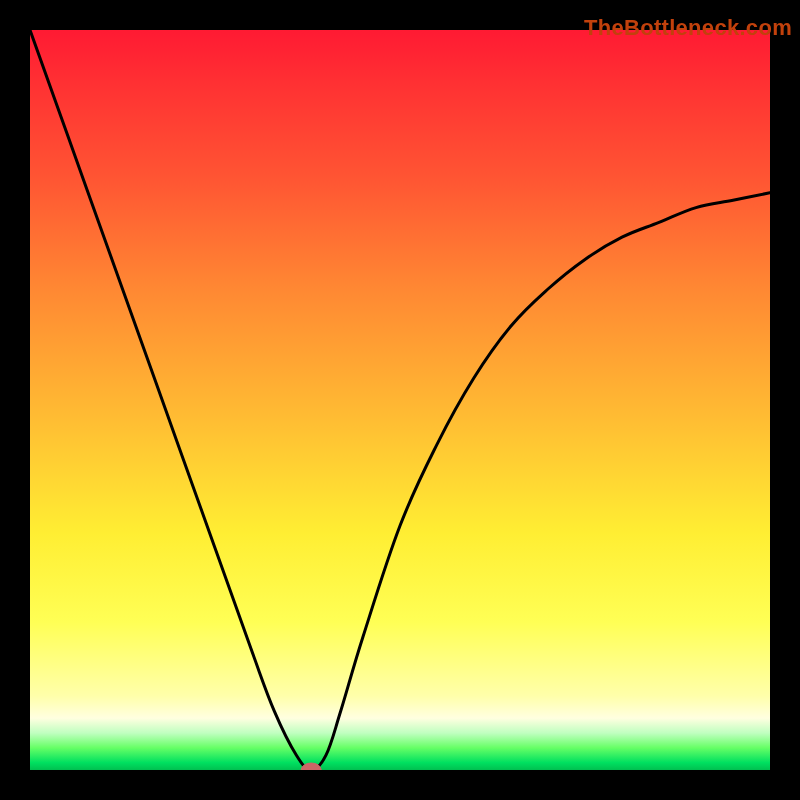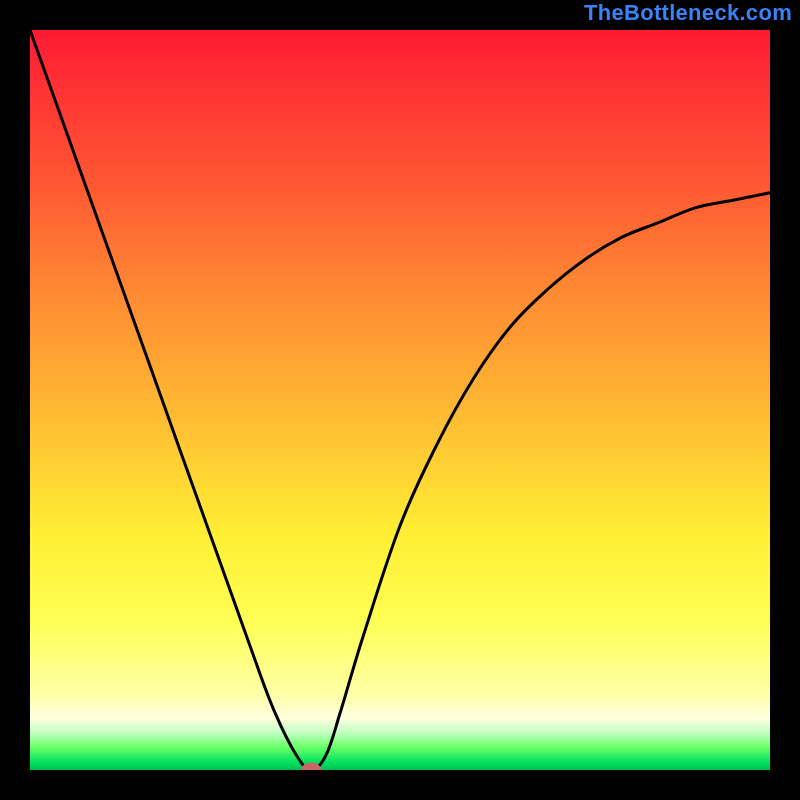--- a/index.html
+++ b/index.html
@@ -45,26 +45,26 @@
     stroke-width: 3;
     stroke-linecap: round;
     stroke-linejoin: round;
   }
   .marker {
     fill: #cc6666;
     stroke: #cc6666;
   }
   .watermark {
     position: absolute;
-    top: 0;
+    top: 15px;
     right: 8px;
     font-family: Arial, Helvetica, sans-serif;
     font-size: 22px;
     font-weight: bold;
-    color: #3b82f6;
+    color: #c2410c;
     letter-spacing: 0.3px;
   }
 </style>
 </head>
 <body>
 
 <div class="frame">
   <div class="plot-area">
     <svg class="curve-svg" viewBox="0 0 740 740">
       <path id="curve" class="curve-path" d="M 0.00 0.00 C 6.66 18.65, 23.68 66.30, 37.00 103.60 C 50.32 140.90, 60.68 169.90, 74.00 207.20 C 87.32 244.50, 97.68 273.50, 111.00 310.80 C 124.32 348.10, 134.68 377.10, 148.00 414.40 C 161.32 451.70, 171.68 480.70, 185.00 518.00 C 198.32 555.30, 211.34 592.30, 222.00 621.60 C 232.66 650.90, 236.21 662.15, 244.20 680.80 C 252.19 699.45, 259.74 714.54, 266.40 725.20 C 273.06 735.86, 275.87 740.00, 281.20 740.00 C 286.53 740.00, 290.67 735.86, 296.00 725.20 C 301.33 714.54, 304.14 702.11, 310.80 680.80 C 317.46 659.49, 322.34 640.10, 333.00 606.80 C 343.66 573.50, 356.68 530.43, 370.00 495.80 C 383.32 461.17, 393.68 441.04, 407.00 414.40 C 420.32 387.76, 430.68 369.11, 444.00 347.80 C 457.32 326.49, 467.68 311.98, 481.00 296.00 C 494.32 280.02, 504.68 270.99, 518.00 259.00 C 531.32 247.01, 541.68 238.72, 555.00 229.40 C 568.32 220.08, 578.68 213.86, 592.00 207.20 C 605.32 200.54, 615.68 197.73, 629.00 192.40 C 642.32 187.07, 652.68 181.60, 666.00 177.60 C 679.32 173.60, 689.68 172.86, 703.00 170.20 C 716.32 167.54, 733.34 164.13, 740.00 162.80"></path>

